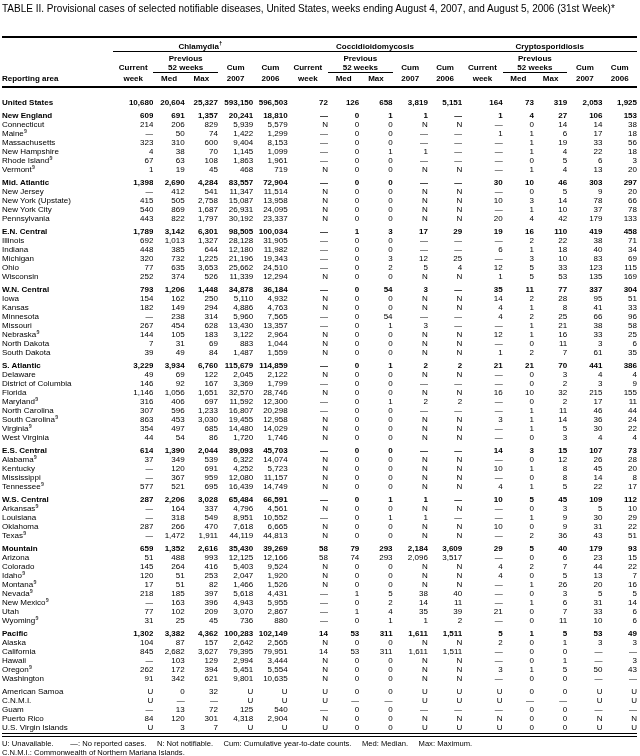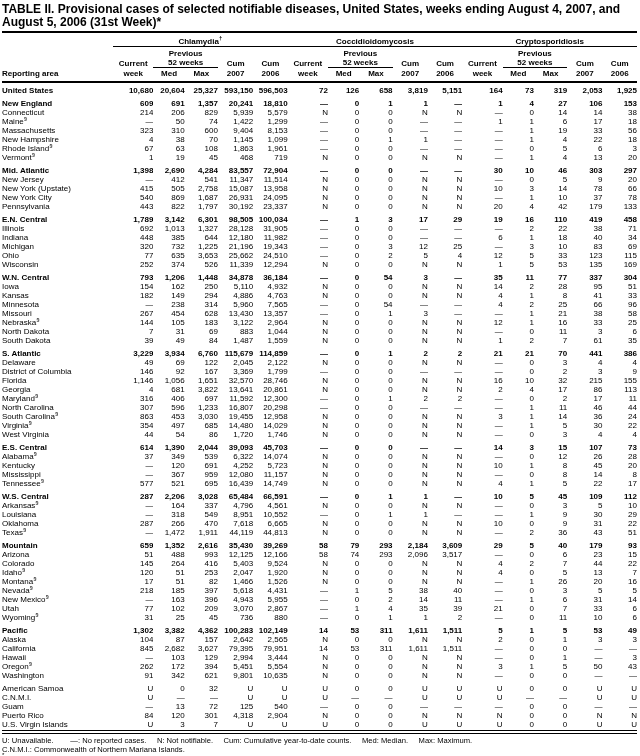--- a/index.html
+++ b/index.html
@@ -1,38 +1,38 @@
 <!DOCTYPE html>
 <html><head>
 <meta charset="utf-8">
 <style>
   html,body{margin:0;padding:0;background:#fff;color:#000;}
   body{font-family:"Liberation Sans", sans-serif;}
   .page{width:640px;min-height:756px;box-sizing:border-box;padding:3px 3px 0 2px;}
-  .title{font-size:12px;font-weight:bold;line-height:12.5px;letter-spacing:0;padding-bottom:3px;border-bottom:2px solid #000;}
+  .title{font-size:10px;font-weight:normal;line-height:12.5px;letter-spacing:0;padding-bottom:20px;border-bottom:2px solid #000;}
   table{width:100%;border-collapse:collapse;table-layout:fixed;}
   th,td{padding:0;font-size:8px;line-height:9px;vertical-align:bottom;overflow:hidden;white-space:nowrap;}
   col.c-area{width:110px;}
   col.c-cw{width:40px;}
   col.c-med{width:31px;}
   col.c-max{width:33px;}
   col.c-y7{width:35px;}
   col.c-y6{width:34px;}
   thead th{font-weight:bold;text-align:center;}
   thead .r-group th.group{text-align:center;border-bottom:1px solid #000;padding-top:4px;font-size:8px;}
   thead .r-prev th{padding-top:2px;}
   thead th.prev{text-align:center;}
   thead th.w52{text-align:center;border-bottom:1px solid #000;}
   thead .r-label th{border-bottom:2px solid #000;padding-bottom:3px;padding-top:1px;}
   thead th.area-label{text-align:left;}
   tbody td{text-align:right;}
   tbody td.area{text-align:left;}
   tbody tr.bold td{font-weight:bold;}
   tbody tr.gap td{padding-top:4px;}
-  tbody tr:first-child td{padding-top:3px;}
+  tbody tr:first-child td{padding-top:10px;}
   sup{font-size:6px;line-height:0;}
   .double-rule{height:2px;border-top:1px solid #000;border-bottom:1px solid #000;margin-top:1px;}
   .footnotes{padding-top:2px;}
   .fn{font-size:7.6px;line-height:9px;white-space:pre-wrap;}
 </style>
 </head>
 <body>
 
 <div class="page">
   <div class="title">TABLE II. Provisional cases of selected notifiable diseases, United States, weeks ending August 4, 2007, and August 5, 2006 (31st Week)*</div>
@@ -665,38 +665,20 @@
           <td>0</td>
           <td>N</td>
           <td>N</td>
           <td>16</td>
           <td>10</td>
           <td>32</td>
           <td>215</td>
           <td>155</td>
         </tr>
         <tr>
-          <td class="area">Georgia</td>
-          <td>4</td>
-          <td>681</td>
-          <td>3,822</td>
-          <td>13,641</td>
-          <td>20,861</td>
-          <td>N</td>
-          <td>0</td>
-          <td>0</td>
-          <td>N</td>
-          <td>N</td>
-          <td>2</td>
-          <td>4</td>
-          <td>17</td>
-          <td>86</td>
-          <td>113</td>
-        </tr>
-        <tr>
           <td class="area">Maryland<sup>§</sup></td>
           <td>316</td>
           <td>406</td>
           <td>697</td>
           <td>11,592</td>
           <td>12,300</td>
           <td>—</td>
           <td>0</td>
           <td>1</td>
           <td>2</td>

